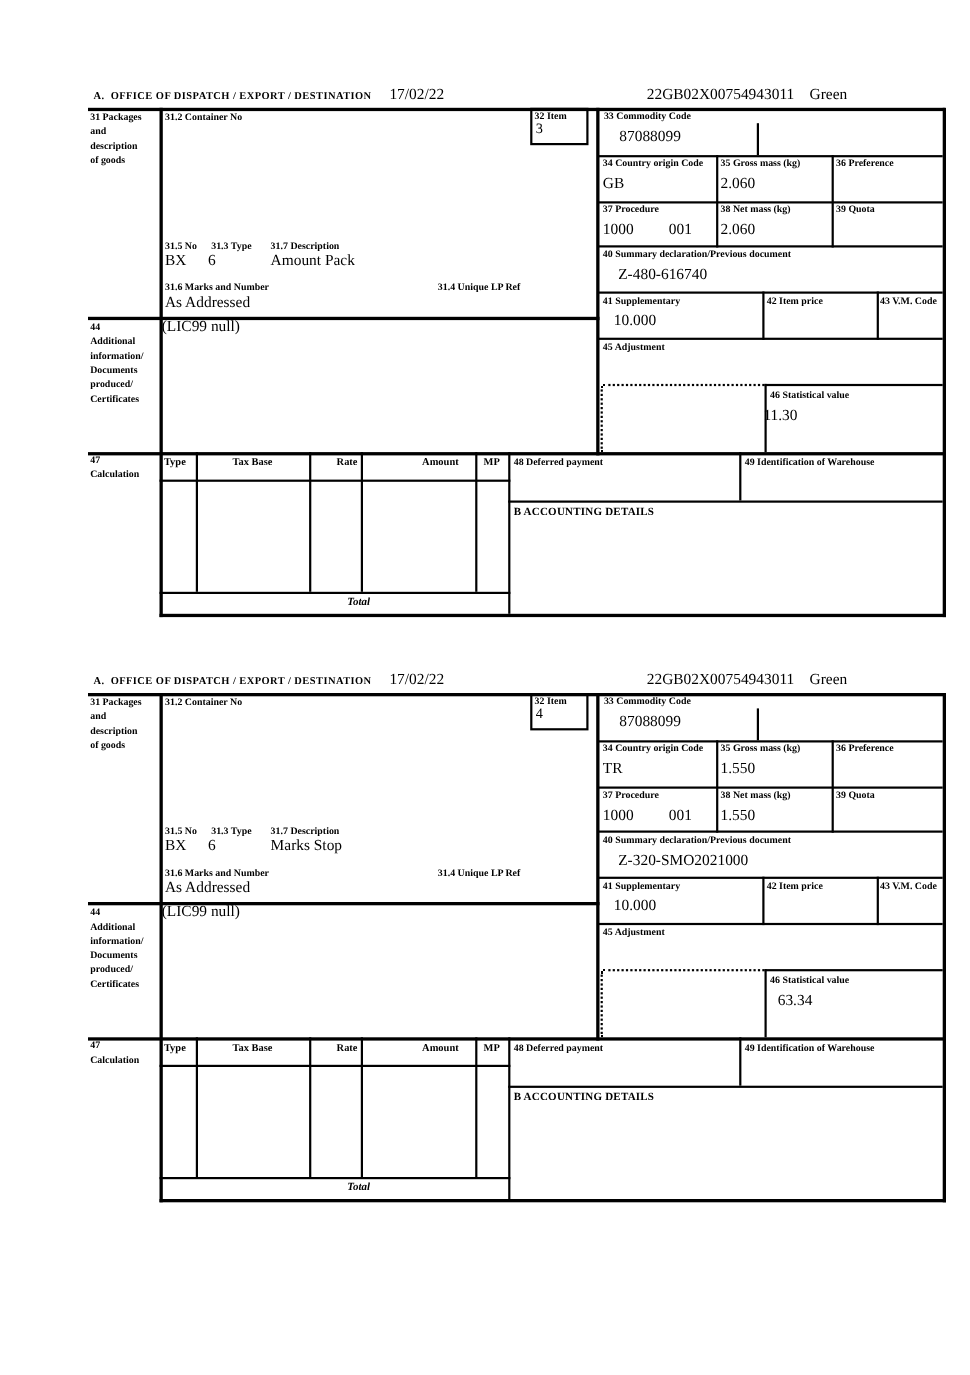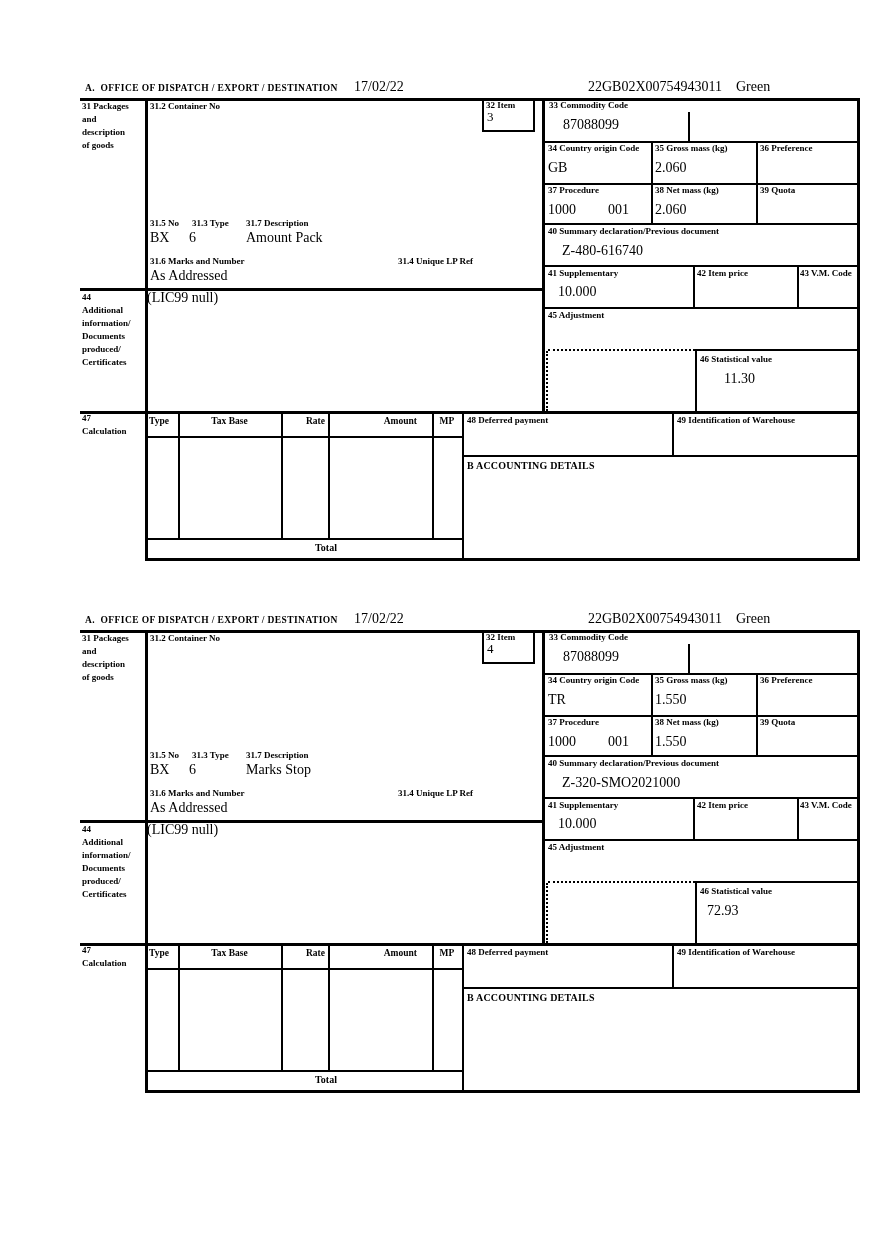--- a/index.html
+++ b/index.html
@@ -7,21 +7,21 @@
         font-family:"Liberation Serif","DejaVu Serif",serif;color:#000;}
   .blk{position:absolute;left:0;width:882px;height:483px;}
   .t{position:absolute;white-space:pre;line-height:1.1;}
   .lb{font-size:9px;font-weight:bold;}
   .lb2{font-size:9.5px;font-weight:bold;}
   .v{font-size:14px;}
   .v13{font-size:13px;}
   .office{font-size:9.5px;font-weight:bold;letter-spacing:.4px;}
   .hdr{font-size:14px;}
   .acct{font-size:10px;font-weight:bold;letter-spacing:.2px;}
-  .tot{font-size:10px;font-weight:bold;}
+  .tot{font-size:10px;font-weight:bold;font-style:italic;}
   .ctr{text-align:center;}
   .rt{text-align:right;}
   .hl{position:absolute;background:#000;height:2px;}
   .vl{position:absolute;background:#000;width:2px;}
   .h3{height:3px;}
   .w3{width:3px;}
   .dh{position:absolute;border-top:2px dotted #000;height:0;}
   .dv{position:absolute;border-left:2px dotted #000;width:0;}
   .box32{position:absolute;border:2px solid #000;}
 </style>
@@ -116,21 +116,21 @@
     <div class="t v" style="left:562px;top:163px">Z-480-616740</div>
     <div class="t lb" style="left:548px;top:189px">41 Supplementary</div>
     <div class="t lb" style="left:697px;top:189px">42 Item price</div>
     <div class="t lb" style="left:800px;top:189px">43 V.M. Code</div>
     <div class="t v" style="left:558px;top:204px">10.000</div>
     <div class="t v" style="left:697px;top:204px"></div>
     <div class="t v" style="left:800px;top:204px"></div>
     <div class="t lb" style="left:548px;top:231px">45 Adjustment</div>
     <div class="t v" style="left:560px;top:245px"></div>
     <div class="t lb" style="left:700px;top:275px">46 Statistical value</div>
-    <div class="t v" style="left:724px;top:291px">11.30</div>
+    <div class="t v" style="left:694px;top:291px">11.30</div>
 
     <div class="t lb" style="left:82px;top:334px">47</div>
     <div class="t lb" style="left:82px;top:347px">Calculation</div>
     <div class="t lb2" style="left:149px;top:336px">Type</div>
     <div class="t lb2 ctr" style="left:180px;top:336px;width:99px">Tax Base</div>
     <div class="t lb2 rt" style="left:283px;top:336px;width:42px">Rate</div>
     <div class="t lb2 rt" style="left:330px;top:336px;width:87px">Amount</div>
     <div class="t lb2 ctr" style="left:433px;top:336px;width:28px">MP</div>
     <div class="t tot ctr" style="left:190px;top:462px;width:272px">Total</div>
 
@@ -228,21 +228,21 @@
     <div class="t v" style="left:562px;top:163px">Z-320-SMO2021000</div>
     <div class="t lb" style="left:548px;top:189px">41 Supplementary</div>
     <div class="t lb" style="left:697px;top:189px">42 Item price</div>
     <div class="t lb" style="left:800px;top:189px">43 V.M. Code</div>
     <div class="t v" style="left:558px;top:204px">10.000</div>
     <div class="t v" style="left:697px;top:204px"></div>
     <div class="t v" style="left:800px;top:204px"></div>
     <div class="t lb" style="left:548px;top:231px">45 Adjustment</div>
     <div class="t v" style="left:560px;top:245px"></div>
     <div class="t lb" style="left:700px;top:275px">46 Statistical value</div>
-    <div class="t v" style="left:707px;top:291px">72.93</div>
+    <div class="t v" style="left:707px;top:291px">63.34</div>
 
     <div class="t lb" style="left:82px;top:334px">47</div>
     <div class="t lb" style="left:82px;top:347px">Calculation</div>
     <div class="t lb2" style="left:149px;top:336px">Type</div>
     <div class="t lb2 ctr" style="left:180px;top:336px;width:99px">Tax Base</div>
     <div class="t lb2 rt" style="left:283px;top:336px;width:42px">Rate</div>
     <div class="t lb2 rt" style="left:330px;top:336px;width:87px">Amount</div>
     <div class="t lb2 ctr" style="left:433px;top:336px;width:28px">MP</div>
     <div class="t tot ctr" style="left:190px;top:462px;width:272px">Total</div>
 

